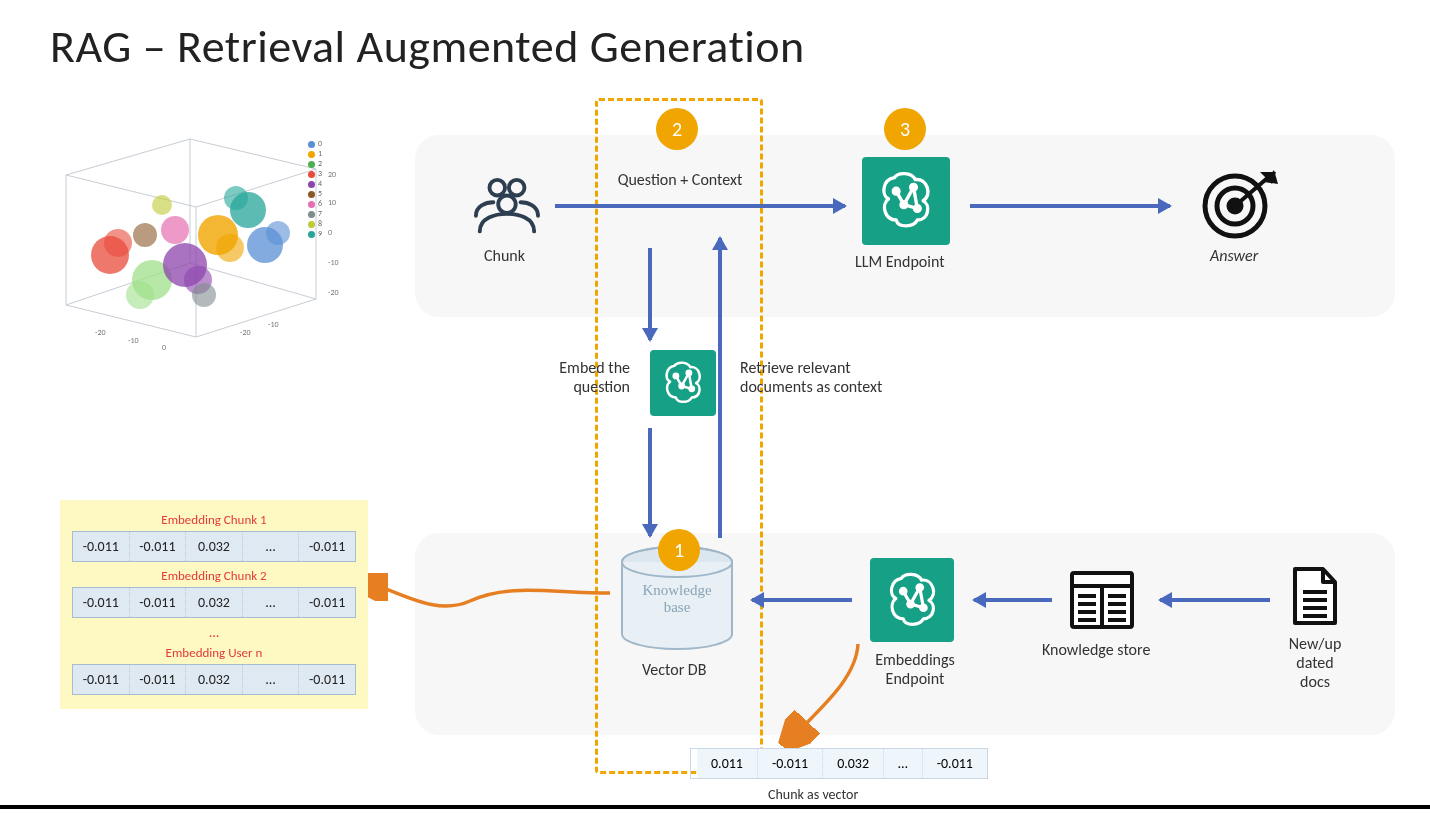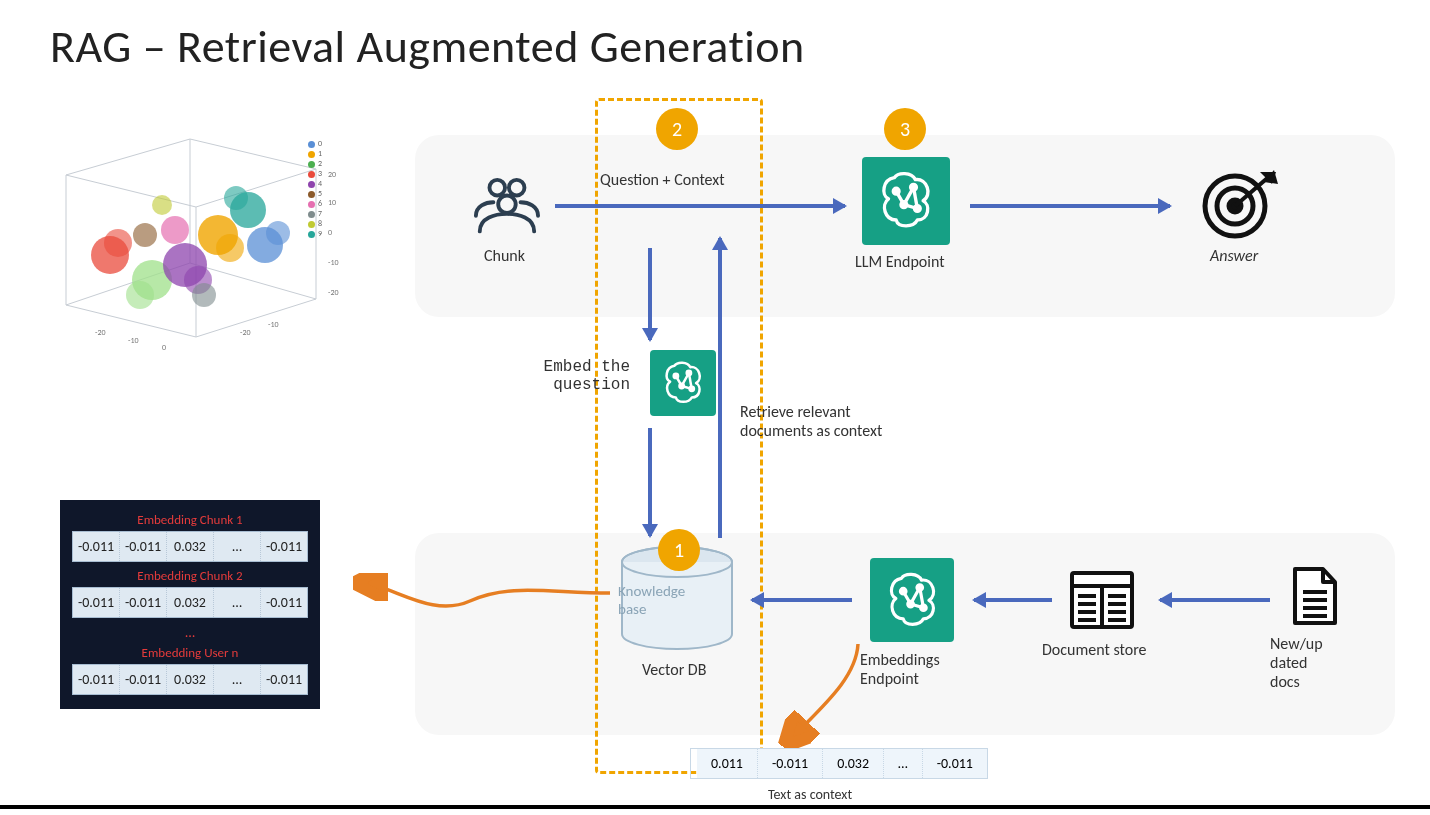--- a/index.html
+++ b/index.html
@@ -8,35 +8,35 @@
   .bottom-border { position:absolute; bottom:6px; left:0; width:100%; height:4px; background:#000; }
   .panel { position: absolute; background: #f7f7f7; border-radius: 24px; }
   .panel-top { top: 135px; left: 415px; width: 980px; height: 182px; }
   .panel-bottom { top: 533px; left: 415px; width: 980px; height: 202px; }
 
   
   .scatter { position:absolute; top:135px; left:40px; width:310px; height:228px; }
   .scatter svg { width:100%; height:100%; }
 
   
-  .embed-panel { position:absolute; top:500px; left:60px; width:260px; background:#0f172a; padding:10px 12px 8px; }
+  .embed-panel { position:absolute; top:500px; left:60px; width:308px; background:#fef9c3; padding:10px 12px 8px; }
   .chunk-title { color:#e43b3b; font-size:13px; text-align:center; margin:2px 0 4px; font-weight:500; }
   .chunk-title.dots { color:#e43b3b; font-size:14px; }
   .chunk-row { display:flex; background:#dfe9f2; border:1px solid #a8bdd2; margin-bottom:6px; }
   .chunk-row div { flex:1; text-align:center; font-size:14px; padding:6px 2px; color:#222; border-right:1px dotted #b8c8d8; }
   .chunk-row div:last-child { border-right:none; }
 
   
   .dashed-box { position:absolute; top:98px; left:595px; width:168px; height:676px; border:3px dashed #f0a500; border-radius:4px; }
 
   
   .badge { position:absolute; width:42px; height:42px; border-radius:50%; background:#f0a500; color:#fff; display:flex; align-items:center; justify-content:center; font-size:20px; font-weight:400; }
 
   
-  .lbl { position:absolute; font-size:16px; color:#333; }
+  .lbl { position:absolute; font-size:16px; color:#333; text-align:center; }
   .lbl.small { font-size:14px; }
 
   
   .user-icon { position:absolute; top:177px; left:472px; width:68px; height:60px; }
   .llm-icon { position:absolute; top:157px; left:862px; width:88px; height:88px; }
   .embed-mid-icon { position:absolute; top:350px; left:650px; width:66px; height:66px; }
   .embed-ep-icon { position:absolute; top:558px; left:870px; width:84px; height:84px; }
   .cylinder { position:absolute; top:546px; left:618px; width:118px; height:106px; }
   .cyl-shape { width:118px; height:106px; }
   .target-icon { position:absolute; top:170px; left:1200px; width:80px; height:70px; }
@@ -178,23 +178,23 @@
   <path d="M60 2 L76 2 L72 14 Z" fill="#111" stroke="none"></path>
   <path d="M74 0 L78 14 L64 12 Z" fill="#111" stroke="none"></path>
 </svg>
 </div>
 <div class="lbl" style="top:246px; left:1210px;font-style:italic;">Answer</div>
 
 <div class="arrow v" style="top:248px; left:648px; height:92px;"></div>
 <div class="arrow v" style="top:428px; left:648px; height:108px;"></div>
 <div class="arrow v up" style="top:238px; left:718px; height:300px;"></div>
 
-<div class="lbl" style="top:358px; left:500px; width:130px; text-align:right; white-space:pre-line;font-family:Liberation Mono, monospace;">Embed the
+<div class="lbl" style="top:358px; left:500px; width:130px; text-align:right; white-space:pre-line;">Embed the
 question</div>
-<div class="lbl" style="top:358px; left:740px; width:200px; text-align:left; white-space:pre-line;margin-top:44px;">Retrieve relevant
+<div class="lbl" style="top:358px; left:740px; width:200px; text-align:left; white-space:pre-line;">Retrieve relevant
 documents as context</div>
 
 <div class="embed-mid-icon ml-box">
   <svg viewBox="0 0 64 64" stroke="#fff" stroke-width="3.5" fill="none" stroke-linecap="round" stroke-linejoin="round">
     <path d="M20 8 C8 10 6 26 14 30 C6 36 10 52 22 52 C24 60 40 60 44 52 C56 52 58 36 50 32 C60 26 54 8 42 10 C38 2 24 2 20 8 Z"></path>
     <circle cx="22" cy="22" r="3" fill="#fff"></circle>
       <circle cx="40" cy="18" r="3" fill="#fff"></circle>
     <circle cx="30" cy="36" r="3" fill="#fff"></circle>
       <circle cx="44" cy="40" r="3" fill="#fff"></circle>
     <line x1="22" y1="22" x2="30" y2="36"></line>
@@ -203,21 +203,21 @@
       <line x1="40" y1="18" x2="44" y2="40"></line>
   </svg>
 </div>
 
 <div class="cylinder">
 <svg class="cyl-shape" viewBox="0 0 118 106">
   <ellipse cx="59" cy="16" rx="55" ry="15" fill="#dbe6ef" stroke="#9fb7c9" stroke-width="2"></ellipse>
   <path d="M4 16 L4 88 A55 15 0 0 0 114 88 L114 16" fill="#e8f0f6" stroke="#9fb7c9" stroke-width="2"></path>
   <ellipse cx="59" cy="16" rx="55" ry="15" fill="none" stroke="#9fb7c9" stroke-width="2"></ellipse>
 </svg>
-<div class="lbl" style="top:36px; left:0; width:118px; color:#8aa4b6; font-size:15px; white-space:pre-line;">Knowledge
+<div class="lbl" style="top:36px; left:0; width:118px; color:#8aa4b6; font-size:15px; white-space:pre-line;font-family:Liberation Serif, serif;">Knowledge
 base</div>
 </div>
 <div class="lbl" style="top:660px; left:642px;">Vector DB</div>
 
 <div class="badge" style="top:529px; left:658px;">1</div>
 
 <div class="embed-ep-icon ml-box">
   <svg viewBox="0 0 64 64" stroke="#fff" stroke-width="3.5" fill="none" stroke-linecap="round" stroke-linejoin="round">
     <path d="M20 8 C8 10 6 26 14 30 C6 36 10 52 22 52 C24 60 40 60 44 52 C56 52 58 36 50 32 C60 26 54 8 42 10 C38 2 24 2 20 8 Z"></path>
     <circle cx="22" cy="22" r="3" fill="#fff"></circle>
@@ -245,21 +245,21 @@
   <line x1="9" y1="26" x2="27" y2="26"></line>
       <line x1="9" y1="34" x2="27" y2="34"></line>
   <line x1="9" y1="42" x2="27" y2="42"></line>
       <line x1="9" y1="50" x2="27" y2="50"></line>
   <line x1="39" y1="26" x2="57" y2="26"></line>
       <line x1="39" y1="34" x2="57" y2="34"></line>
   <line x1="39" y1="42" x2="57" y2="42"></line>
       <line x1="39" y1="50" x2="57" y2="50"></line>
 </svg>
 </div>
-<div class="lbl" style="top:640px; left:1042px;">Document store</div>
+<div class="lbl" style="top:640px; left:1042px;">Knowledge store</div>
 
 <div class="newdoc-icon">
 <svg viewBox="0 0 50 60" stroke="#111" stroke-width="4" fill="#fff" stroke-linejoin="round">
   <path d="M5 3 L33 3 L45 16 L45 57 L5 57 Z"></path>
   <path d="M33 3 L33 16 L45 16" fill="none"></path>
   <line x1="13" y1="26" x2="37" y2="26"></line>
       <line x1="13" y1="34" x2="37" y2="34"></line>
   <line x1="13" y1="42" x2="37" y2="42"></line>
       <line x1="13" y1="50" x2="37" y2="50"></line>
 </svg>
@@ -313,15 +313,15 @@
   </div>
 </div>
 
 <div class="tav">
   <div>0.011</div>
   <div>-0.011</div>
   <div>0.032</div>
   <div>…</div>
   <div>-0.011</div>
 </div>
-<div class="lbl small" style="top:786px; left:768px;">Text as context</div>
+<div class="lbl small" style="top:786px; left:768px;">Chunk as vector</div>
 
 <div class="bottom-border"></div>
 
 </body></html>

